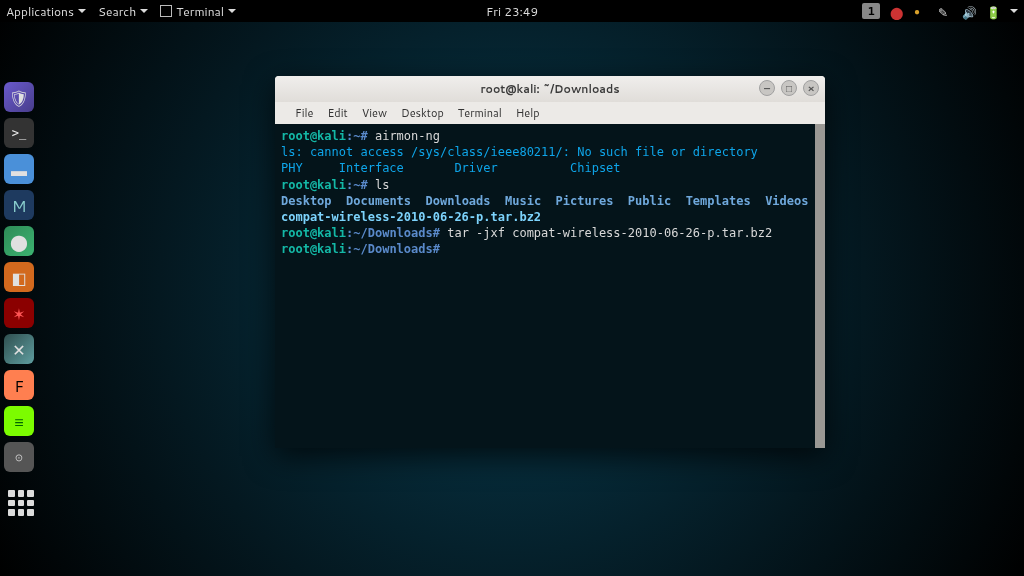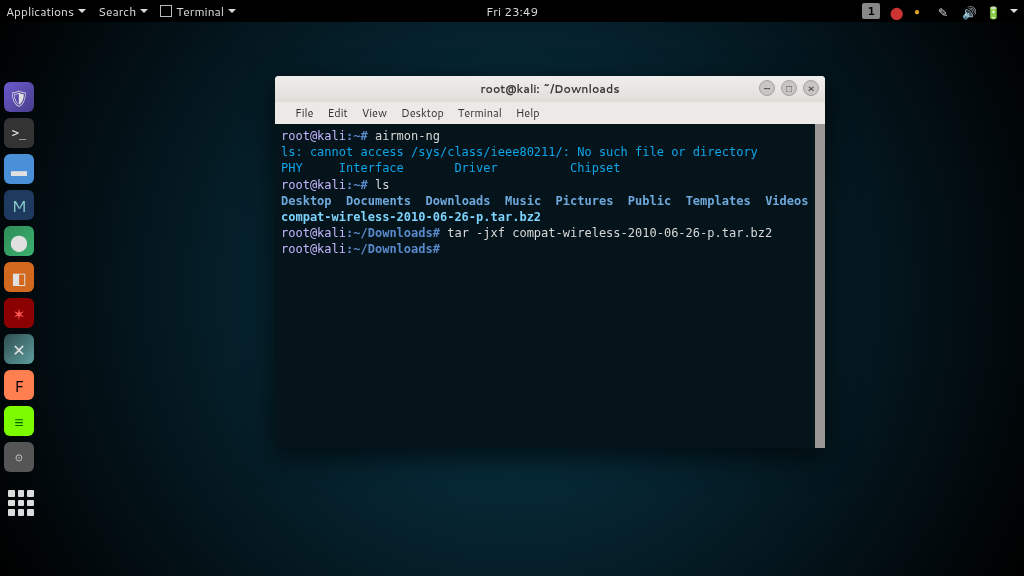--- a/index.html
+++ b/index.html
@@ -161,21 +161,21 @@
       color: #d0d0d0;
       font-family: "DejaVu Sans Mono", "Menlo", monospace;
       font-size: 12px;
       line-height: 1.35;
       padding: 4px 6px;
       height: 324px;
       overflow: hidden;
       position: relative;
     }
     .term-line { white-space: pre; }
-    .c-red { color: #c4b5fd; font-weight: 400; }
+    .c-red { color: #14b8a6; font-weight: 700; }
     .c-blue { color: #5a8acb; font-weight: 600; }
     .c-white { color: #d8d8d8; }
     .c-gray { color: #0ea5e9; }
     .c-dirblue { color: #6fa8dc; font-weight: 600; }
     .c-archive { color: #7dd3fc; font-weight: 600; }
     .scrollbar {
       position: absolute;
       right: 0;
       top: 0;
       width: 10px;

